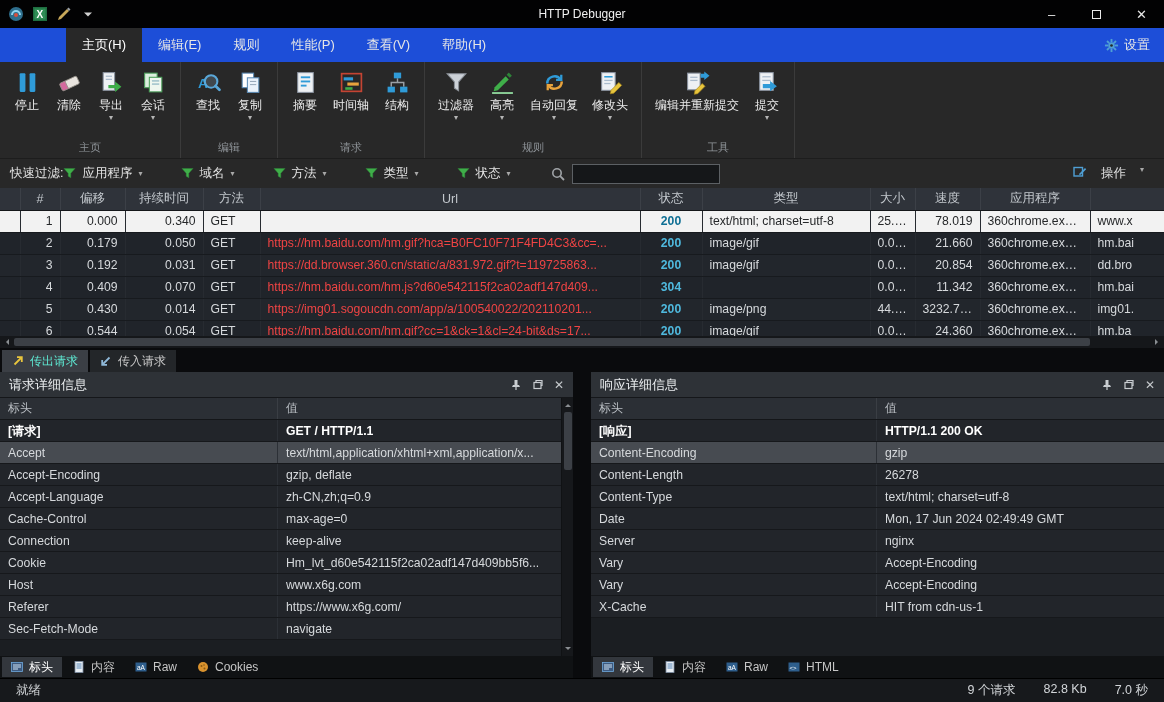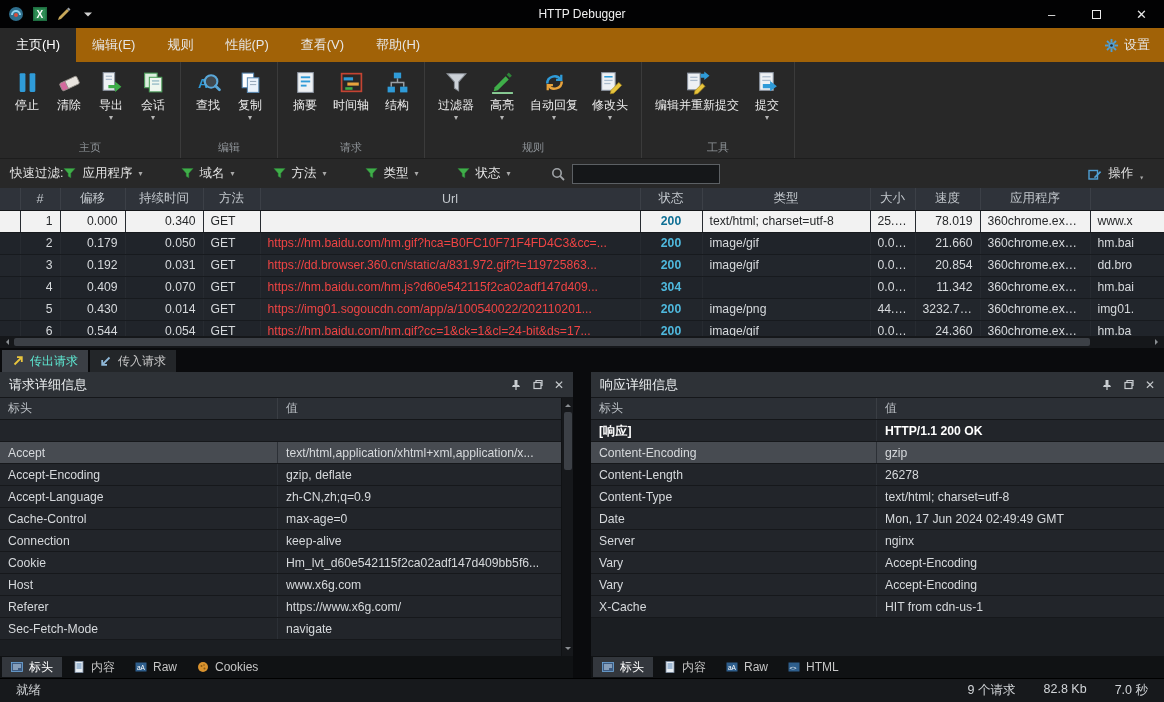--- a/index.html
+++ b/index.html
@@ -10,21 +10,21 @@
 
 .titlebar{height:28px;background:#020203;display:flex;align-items:center;position:relative;color:#e8e8e8;}
 .qa{display:flex;align-items:center;gap:8px;padding-left:8px;z-index:2;}
 .qa .ic{width:16px;height:16px;}
 .win-title{position:absolute;left:0;right:0;text-align:center;font-size:12px;color:#f0f0f0;}
 .win-controls{margin-left:auto;display:flex;height:100%;z-index:2;}
 .win-btn{width:45px;display:flex;align-items:center;justify-content:center;color:#e8e8e8;font-size:13px;cursor:default;}
 .max-glyph{width:9px;height:9px;border:1px solid #e8e8e8;display:inline-block;}
 
 
-.menubar{height:34px;background:#a16207;display:flex;align-items:stretch;}
+.menubar{height:34px;background:#1d4ed8;display:flex;align-items:stretch;padding-left:66px;}
 .menu-tabs{display:flex;align-items:stretch;}
 .menu-tab{padding:0 16px;display:flex;align-items:center;color:#e6e6e6;font-size:13px;}
 .menu-tab.active{background:#282828;color:#fff;}
 .settings{margin-left:auto;display:flex;align-items:center;gap:5px;padding-right:14px;color:#e6e6e6;font-size:13px;}
 .settings .ic{width:15px;height:15px;}
 
 
 .ribbon{height:96px;background:#282828;display:flex;align-items:stretch;}
 .rgroup{display:flex;flex-direction:column;border-right:1px solid #3b3b3b;padding:0 2px;}
 .rbtns{flex:1;display:flex;align-items:flex-start;padding:6px 4px 0;}
@@ -37,21 +37,21 @@
 
 .filterbar{height:30px;background:#282828;border-top:1px solid #1d1d1d;display:flex;align-items:center;padding:0 10px;font-size:12.5px;color:#e4e4e4;}
 .fb-label{}
 .fdrops{display:flex;align-items:center;}
 .fdrop{display:flex;align-items:center;gap:6px;margin-right:38px;}
 .fdrop .ic{width:13px;height:13px;}
 .fdrop .caret,.action .caret{font-size:8px;color:#a8a8a8;}
 .searchwrap{display:flex;align-items:center;gap:7px;margin-left:2px;}
 .searchwrap .ic{width:14px;height:14px;}
 .search-input{width:148px;height:20px;background:#151719;border:1px solid #5c6064;color:#ddd;font-size:12px;padding:0 5px;font-family:inherit;outline:none;}
-.action{margin-left:auto;display:flex;align-items:flex-end;gap:6px;padding-right:10px;font-family:Liberation Mono, monospace;}
+.action{margin-left:auto;display:flex;align-items:flex-start;gap:14px;padding-right:10px;}
 .action .ic{width:14px;height:14px;}
 
 
 .reqtable-wrap{height:148px;overflow:hidden;background:#1d2025;}
 table.reqtable{width:1164px;border-collapse:collapse;table-layout:fixed;}
 .reqtable th{height:22px;background:#2f333a;color:#c3c8cd;font-weight:normal;font-size:12.5px;border-right:1px solid #3c4047;border-bottom:1px solid #15171a;white-space:nowrap;overflow:hidden;}
 .reqtable td{height:22px;font-size:12.2px;color:#d6d9dc;border-right:1px solid #272b31;border-bottom:1px solid #171a1e;padding:0 7px;white-space:nowrap;overflow:hidden;text-overflow:ellipsis;background:#22262c;}
 .reqtable tr:nth-child(even) td{background:#20242a;}
 td.num,td.offset,td.duration,td.size,td.speed{text-align:right;}
 td.status{text-align:center;color:#4fb9de;font-weight:bold;}
@@ -625,20 +625,22 @@
           </span>
         <span>✕</span>
       </div>
     </div>
     <div class="p-colhead">
       <div class="c1">标头</div>
       <div class="c2">值</div>
     </div>
     <div class="p-rows" id="req-rows">
         <div class="p-row bold">
+          <div class="c1">[请求]</div>
+          <div class="c2">GET / HTTP/1.1</div>
         </div>
         <div class="p-row sel">
           <div class="c1">Accept</div>
           <div class="c2">text/html,application/xhtml+xml,application/x...</div>
         </div>
         <div class="p-row">
           <div class="c1">Accept-Encoding</div>
           <div class="c2">gzip, deflate</div>
         </div>
         <div class="p-row">

